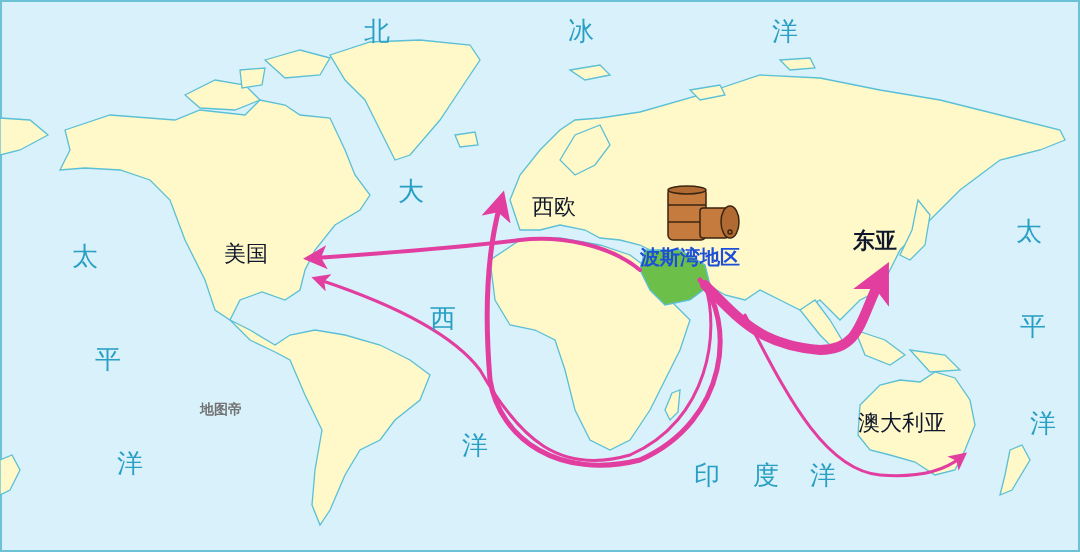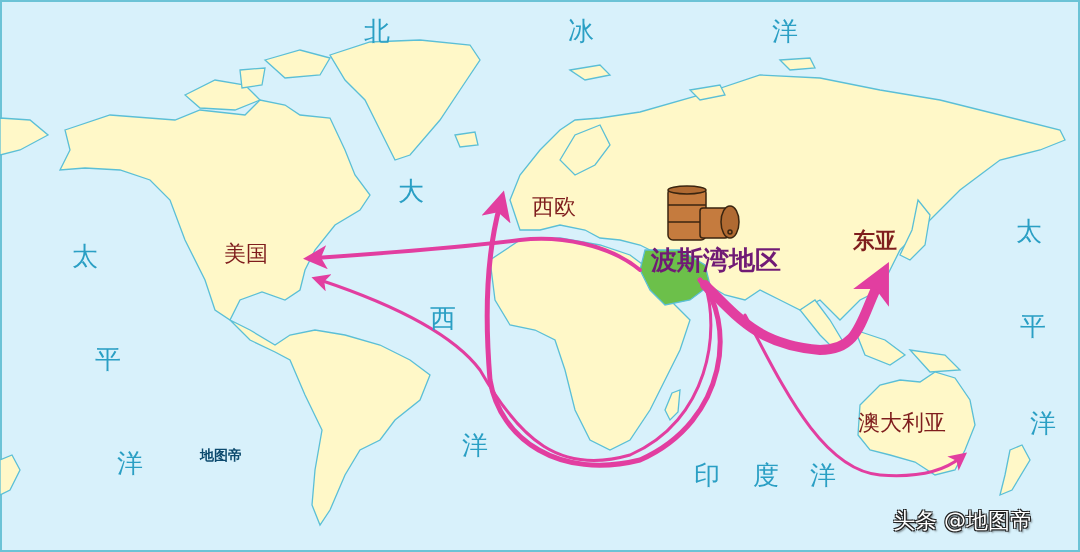--- a/index.html
+++ b/index.html
@@ -1,23 +1,23 @@
 <!DOCTYPE html>
 <html><head>
 <meta charset="utf-8">
 <style>
   html,body{margin:0;padding:0;}
   body{width:1080px;height:552px;overflow:hidden;background:#fff;font-family:"DejaVu Sans",sans-serif;}
   #map{position:relative;width:1080px;height:552px;background:#d8f1fb;}
   #map svg{position:absolute;left:0;top:0;}
   .lbl{position:absolute;white-space:nowrap;line-height:1;}
   .ocean{color:#2a9fc4;font-family:"DejaVu Serif",serif;font-size:26px;}
-  .region{color:#7f1d1d;font-size:22px;}
-  .persian{color:#701a75;font-size:26px;font-weight:bold;margin-left:11px;}
-  .wm{color:#0c4a6e;font-size:14px;font-weight:bold;margin-top:46px;}
+  .region{color:#0f172a;font-size:22px;}
+  .persian{color:#1d4ed8;font-size:20px;font-weight:bold;}
+  .wm{color:#737373;font-size:14px;font-weight:bold;}
   .credit{color:#fff;font-size:22px;text-shadow:1px 1px 0 #222,-1px 1px 0 #222,1px -1px 0 #222,-1px -1px 0 #222,2px 2px 2px rgba(0,0,0,.5);}
 </style>
 </head>
 <body>
 
 <div id="map">
   <svg width="1080" height="552" viewBox="0 0 1080 552">
     <defs>
       <marker id="ah" markerWidth="6" markerHeight="6" refX="3" refY="3" orient="auto" markerUnits="strokeWidth">
         <path d="M0,0 L6,3 L0,6 L1.5,3 z" fill="#e23ea0"></path>
@@ -112,14 +112,13 @@
   <span class="lbl ocean" style="left:753px;top:462px;">度</span>
   <span class="lbl ocean" style="left:810px;top:462px;">洋</span>
 
   <span class="lbl region" style="left:224px;top:243px;">美国</span>
   <span class="lbl region" style="left:532px;top:196px;">西欧</span>
   <span class="lbl persian" style="left:640px;top:247px;">波斯湾地区</span>
   <span class="lbl region" style="left:853px;top:230px;font-weight:bold;">东亚</span>
   <span class="lbl region" style="left:858px;top:412px;">澳大利亚</span>
 
   <span class="lbl wm" style="left:200px;top:402px;">地图帝</span>
-  <span class="lbl credit" style="left:893px;top:510px;">头条 @地图帝</span>
 </div>
 
 </body></html>

